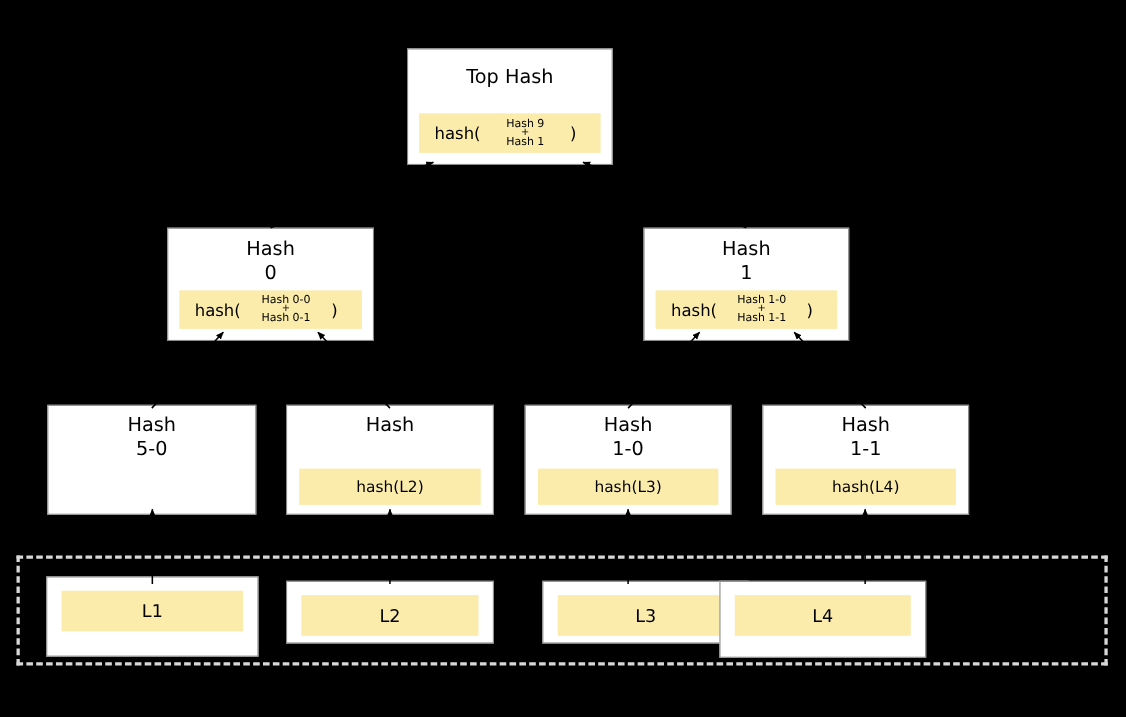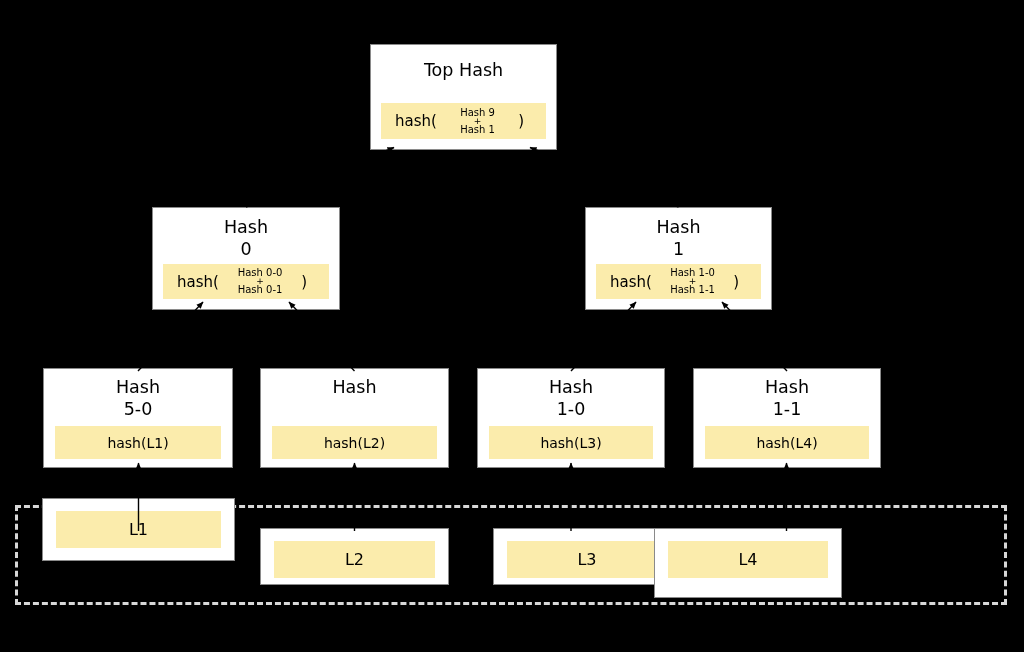--- a/index.html
+++ b/index.html
@@ -138,21 +138,20 @@
       </span>
       <span class="close">)</span>
     </div>
   </div>
 
   <div class="node two-line" style="left:43px; top:368px; width:190px; height:100px;">
     <div class="title" style="padding-top:7px;">
       <div>Hash</div>
       <div>5-0</div>
     </div>
-    <div class="hashbox simple">hash(L1)</div>
   </div>
 
   <div class="node two-line" style="left:260px; top:368px; width:189px; height:100px;">
     <div class="title" style="padding-top:7px;">
       <div>Hash</div>
     </div>
     <div class="hashbox simple">hash(L2)</div>
   </div>
 
   <div class="node two-line" style="left:477px; top:368px; width:188px; height:100px;">
@@ -164,21 +163,21 @@
   </div>
 
   <div class="node two-line" style="left:693px; top:368px; width:188px; height:100px;">
     <div class="title" style="padding-top:7px;">
       <div>Hash</div>
       <div>1-1</div>
     </div>
     <div class="hashbox simple">hash(L4)</div>
   </div>
 
-  <div class="node" style="left:42px; top:498px; width:193px; height:63px;">
+  <div class="node" style="left:42px; top:524px; width:193px; height:73px;">
     <div class="hashbox block-label">L1</div>
   </div>
   <div class="node" style="left:260px; top:528px; width:189px; height:57px;">
     <div class="hashbox block-label">L2</div>
   </div>
   <div class="node" style="left:493px; top:528px; width:188px; height:57px;">
     <div class="hashbox block-label">L3</div>
   </div>
   <div class="node" style="left:654px; top:528px; width:188px; height:70px;">
     <div class="hashbox block-label">L4</div>

